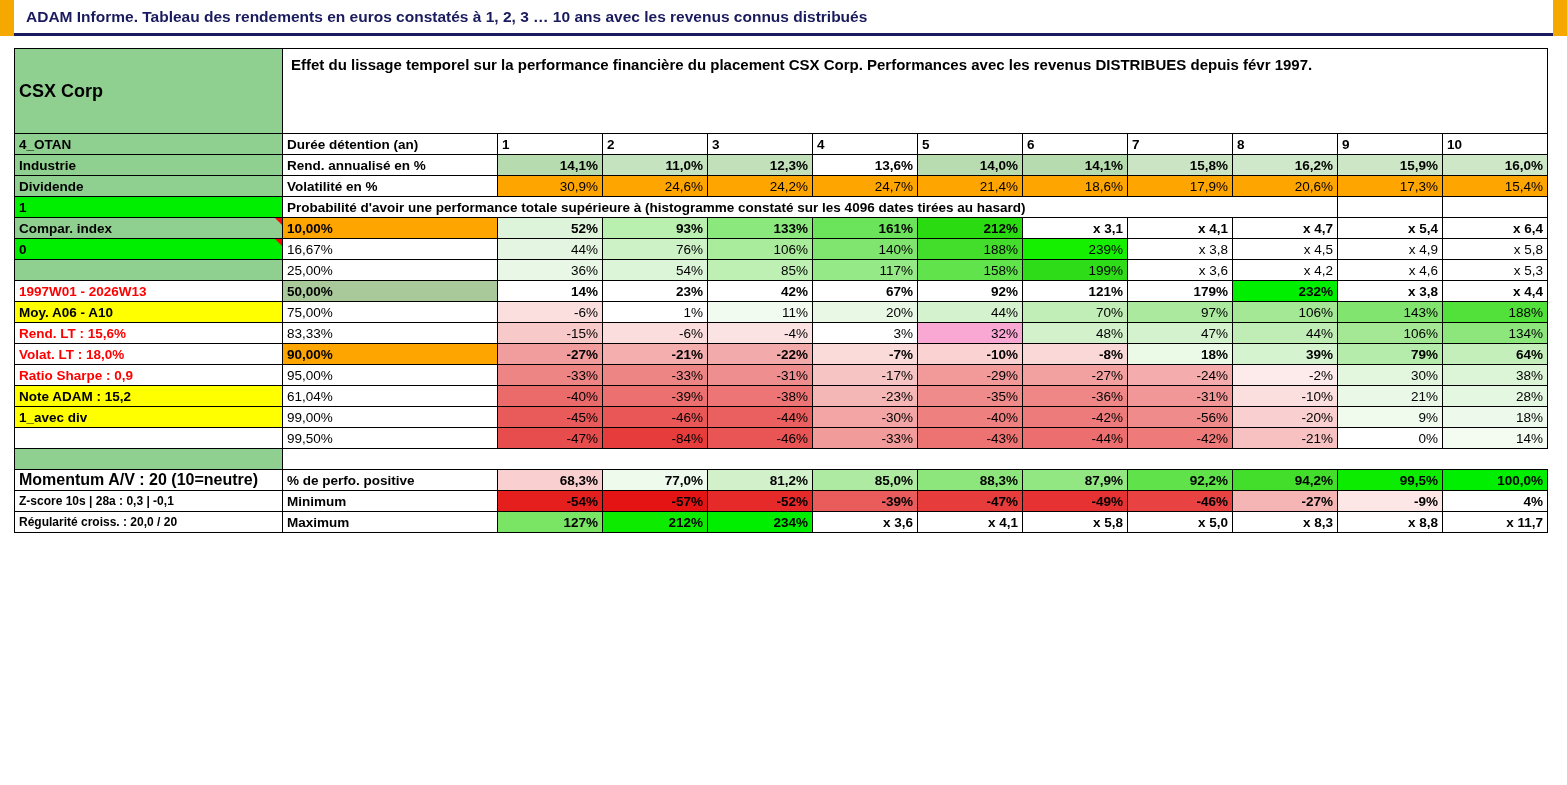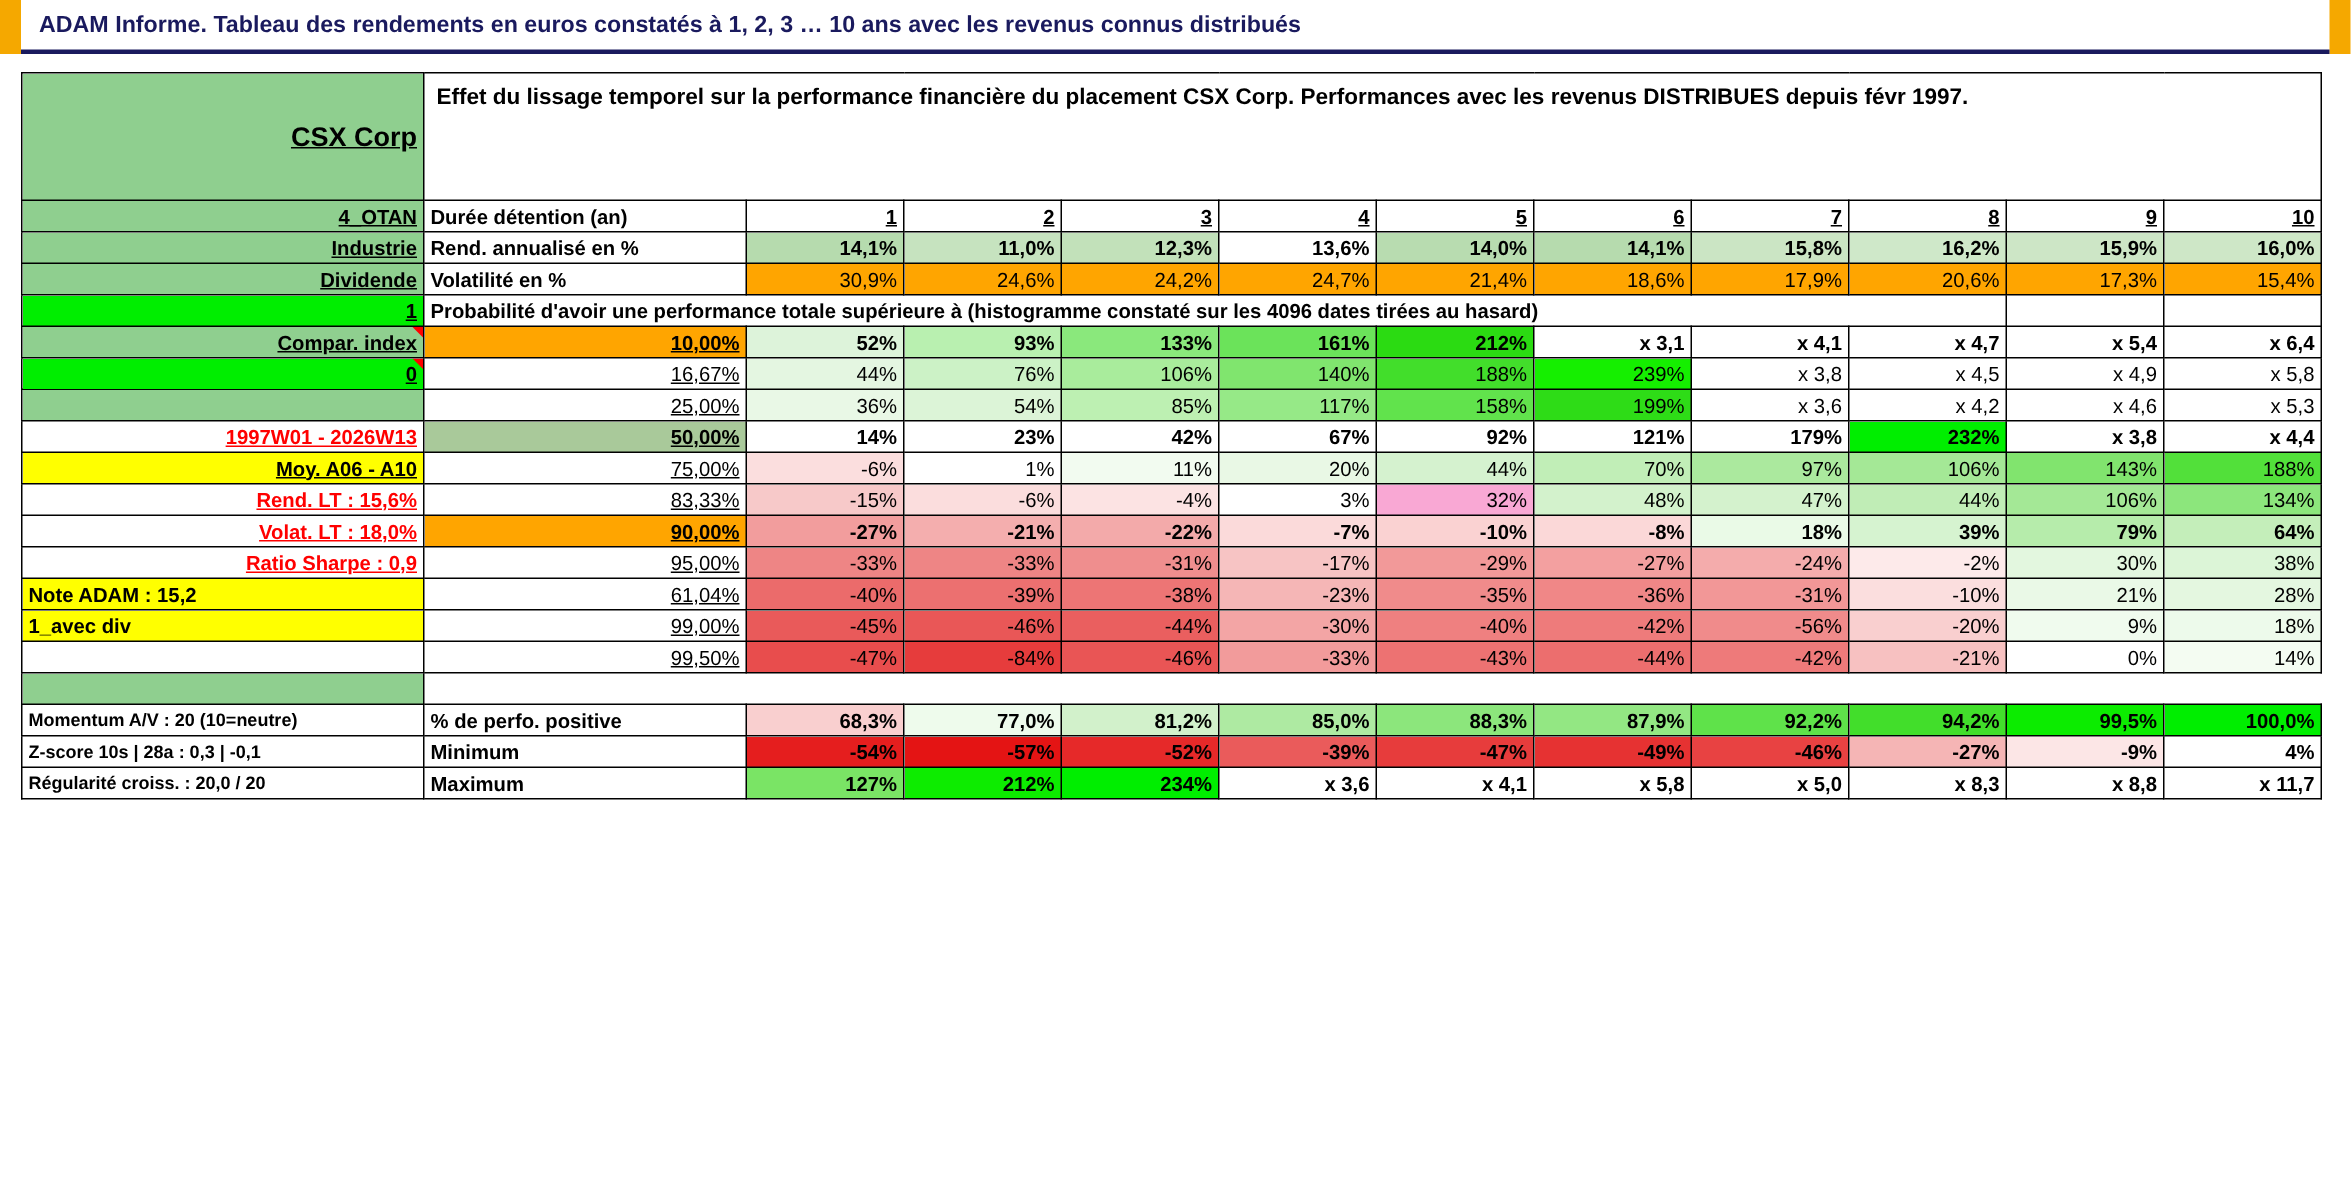--- a/index.html
+++ b/index.html
@@ -39,21 +39,21 @@
   .grid td{
     border:1px solid #000;
     height:20px;
     padding:0 4px;
     font-size:13.5px;
     vertical-align:middle;
     white-space:nowrap;
     overflow:hidden;
   }
   .num{text-align:right;}
-  .ctr{text-align:right;text-decoration:underline;}
+  .ctr{text-align:left;}
   .lft{text-align:left;}
   .b{font-weight:bold;}
   .green-head{background:#8fcf8f;}
   .bright-green{background:#00ee00;}
   .yellow{background:#ffff00;}
   .orange{background:#ffa500;}
   .white{background:#ffffff;}
   .redtext{color:#ff0000;}
   .olive{background:#a9c99a;}
   .marker{position:relative;}
@@ -312,21 +312,21 @@
         <td class="num white">0%</td>
         <td class="num" style="background:#f4fcf2">14%</td>
       </tr>
 
       <tr>
         <td class="green-head" style="height:14px;"></td>
         <td colspan="11" style="border:none;background:#ffffff;"></td>
       </tr>
 
       <tr>
-        <td class="white lft b" style="font-size:12px;">Momentum A/V : 20 (10=neutre)</td>
+        <td class="white lft b" style="font-size:16px;">Momentum A/V : 20 (10=neutre)</td>
         <td class="white lft b">% de perfo. positive</td>
         <td class="num b" style="background:#f9cfcf">68,3%</td>
         <td class="num b" style="background:#eefbec">77,0%</td>
         <td class="num b" style="background:#d2f1cb">81,2%</td>
         <td class="num b" style="background:#aeeaa2">85,0%</td>
         <td class="num b" style="background:#8ce67c">88,3%</td>
         <td class="num b" style="background:#93e783">87,9%</td>
         <td class="num b" style="background:#5fe24a">92,2%</td>
         <td class="num b" style="background:#42de2b">94,2%</td>
         <td class="num b" style="background:#0cec00">99,5%</td>

